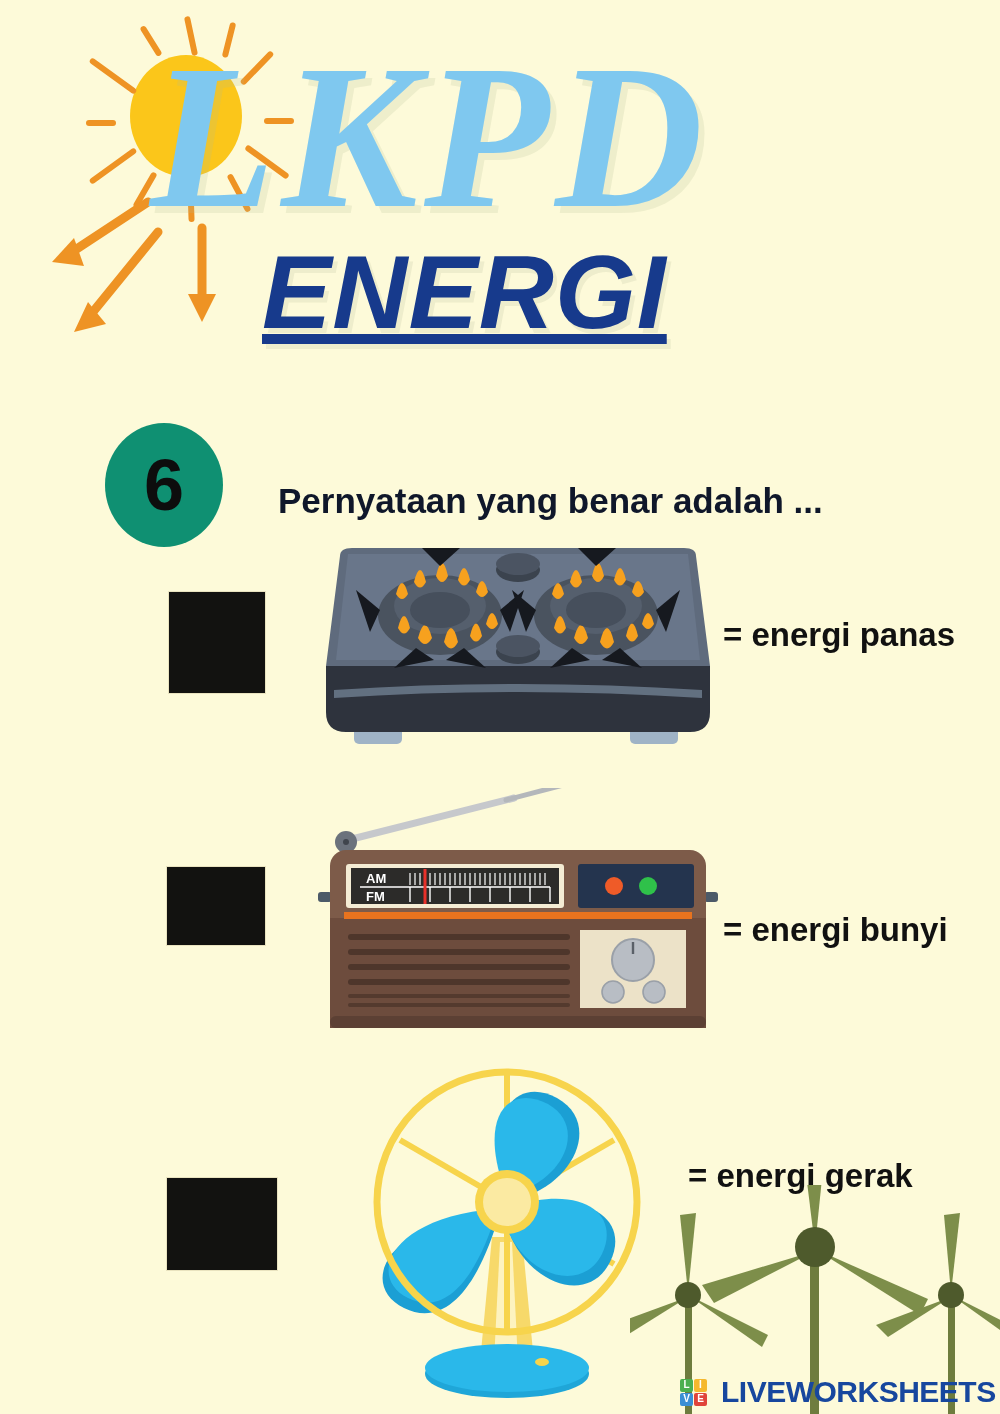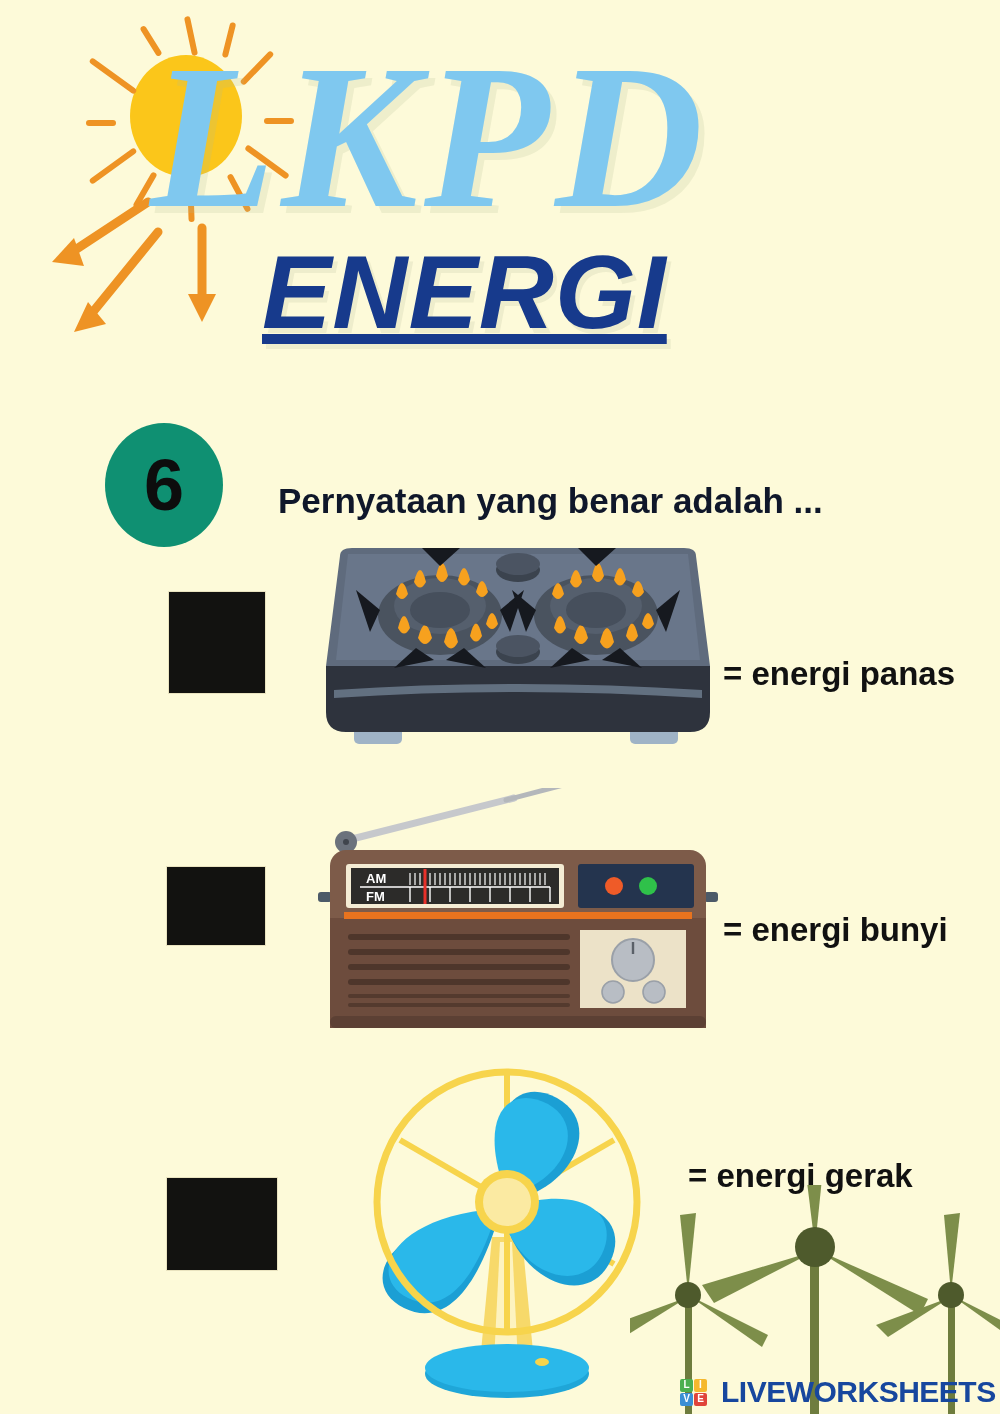--- a/index.html
+++ b/index.html
@@ -120,21 +120,21 @@
 
   
   .row-label {
     position: absolute;
     font-family: "Liberation Sans", sans-serif;
     font-weight: 700;
     font-size: 33px;
     color: #111111;
     white-space: nowrap;
   }
-  #label-1 { left: 723px; top: 616px; margin-top: 39px; }
+  #label-1 { left: 723px; top: 616px; }
   #label-2 { left: 723px; top: 911px; }
   #label-3 { left: 688px; top: 1157px; }
 
   
   #stove {
     position: absolute;
     left: 318px; top: 540px;
     width: 400px; height: 215px;
   }
 

